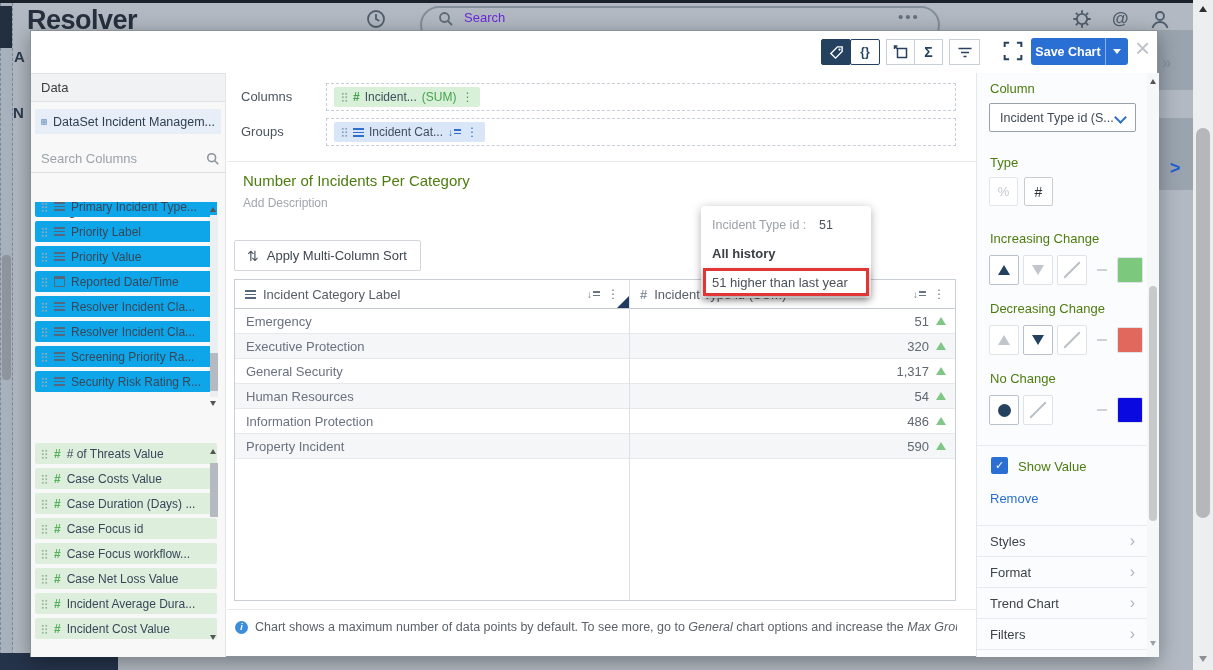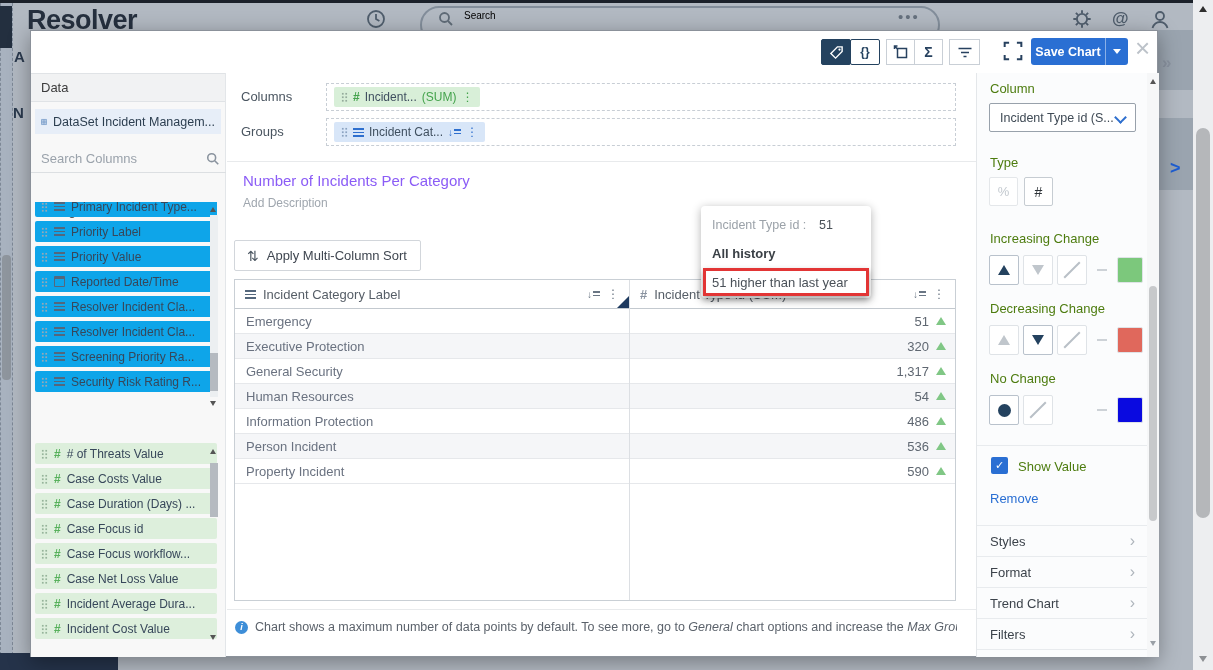--- a/index.html
+++ b/index.html
@@ -8,21 +8,21 @@
   .abs{position:absolute;}
   
   .bg-topline{left:0;top:0;width:1213px;height:3px;background:#1b212a;}
   .bg-leftstrip{left:0;top:3px;width:13px;height:667px;background:#a8b2bf;border-left:1px dashed #7d8896;border-right:1px dashed #7d8896;box-sizing:border-box;}
   .bg-leftstrip-top{left:0;top:6px;width:12px;height:42px;background:#232f3f;}
   .bg-leftthumb{left:2px;top:255px;width:9px;height:125px;background:#8e959d;border-radius:4px;}
   .bg-navybottom{left:0;top:653px;width:118px;height:17px;background:#25334a;z-index:1;}
   .logo{left:27px;top:5px;font-size:27px;font-weight:bold;color:#26303f;letter-spacing:-0.5px;}
   .frag{color:#2b3a4e;font-weight:bold;font-size:15px;}
   .pill{left:420px;top:6px;width:520px;height:38px;border:2px solid #838e9b;border-radius:19px;box-sizing:border-box;}
-  .pill-txt{left:464px;top:10px;font-size:10px;color:#000000;}
+  .pill-txt{left:464px;top:10px;font-size:13px;color:#6d28d9;}
   .pill-dots{left:898px;top:8px;font-size:15px;color:#66717e;letter-spacing:2px;}
   .hdr-ic{color:#4f5d6c;}
   .at-ic{left:1112px;top:9px;font-size:17px;font-weight:bold;color:#4f5d6c;}
   .bg-blockR{background:#9aa4af;}
   .dblchev{left:1162px;top:53px;font-size:17px;font-weight:bold;color:#8a93a0;}
   .solidchev{left:1170px;top:158px;font-size:18px;font-weight:bold;color:#1e5ed2;}
   
   .pg-sb{left:1193px;top:0;width:20px;height:670px;background:#edeef0;}
   .sb-up{width:0;height:0;border-left:4px solid transparent;border-right:4px solid transparent;border-bottom:6px solid currentColor;}
   .sb-dn{width:0;height:0;border-left:4px solid transparent;border-right:4px solid transparent;border-top:6px solid currentColor;}
@@ -66,21 +66,21 @@
   
   .flabel{position:absolute;color:#4a5560;height:28px;line-height:28px;}
   .dashbox{position:absolute;border:1px dashed #c8ced5;box-sizing:border-box;background:#fff;}
   .chip{position:absolute;height:20px;border-radius:2px;display:flex;align-items:center;gap:5px;padding:0 7px;font-size:12px;color:#3f4f5f;}
   .chip .drag{color:#94ab9b;}
   .chip.blue .drag{color:#8aa2c0;}
   .chip .grn{color:#44a34c;}
   .chip .blu{color:#2e6fce;}
   .kebab{font-size:12px;line-height:1;}
   .mid-div{position:absolute;background:#e8eaec;height:1px;}
-  .chart-title{position:absolute;font-size:15px;color:#8b5cf6;}
+  .chart-title{position:absolute;font-size:15px;color:#4d7c0f;}
   .chart-desc{position:absolute;font-size:12px;color:#9fa6ae;}
   .sortbtn{position:absolute;border:1px solid #d2d6db;border-radius:2px;background:#fff;display:flex;align-items:center;gap:8px;padding:0 12px;box-sizing:border-box;color:#3f4650;}
   .updown{font-size:14px;color:#4a5560;}
   
   .tbl{border:1px solid #c9cfd5;box-sizing:border-box;background:#fff;}
   .t-head{display:flex;height:28px;border-bottom:1px solid #c3c9cf;}
   .t-hc{display:flex;align-items:center;gap:7px;padding:0 10px;box-sizing:border-box;position:relative;color:#565e67;text-align:center;}
   .t-hc2{border-left:1px solid #dcdfe3;}
   .flex-sp{flex:1;}
   .sort-ic{display:inline-flex;align-items:center;gap:1px;color:#6a7684;}
@@ -455,27 +455,20 @@
           </div>
 
           <div class="t-row">
             <div class="t-c1">Information Protection</div>
             <div class="t-c2">
               <span>486</span>
               <span class="tri-up tri-sm green"></span>
             </div>
           </div>
 
-          <div class="t-row">
-            <div class="t-c1">Person Incident</div>
-            <div class="t-c2">
-              <span>536</span>
-              <span class="tri-up tri-sm green"></span>
-            </div>
-          </div>
 
           <div class="t-row">
             <div class="t-c1">Property Incident</div>
             <div class="t-c2">
               <span>590</span>
               <span class="tri-up tri-sm green"></span>
             </div>
           </div>
         </div>
       <div class="t-coldiv"></div>

